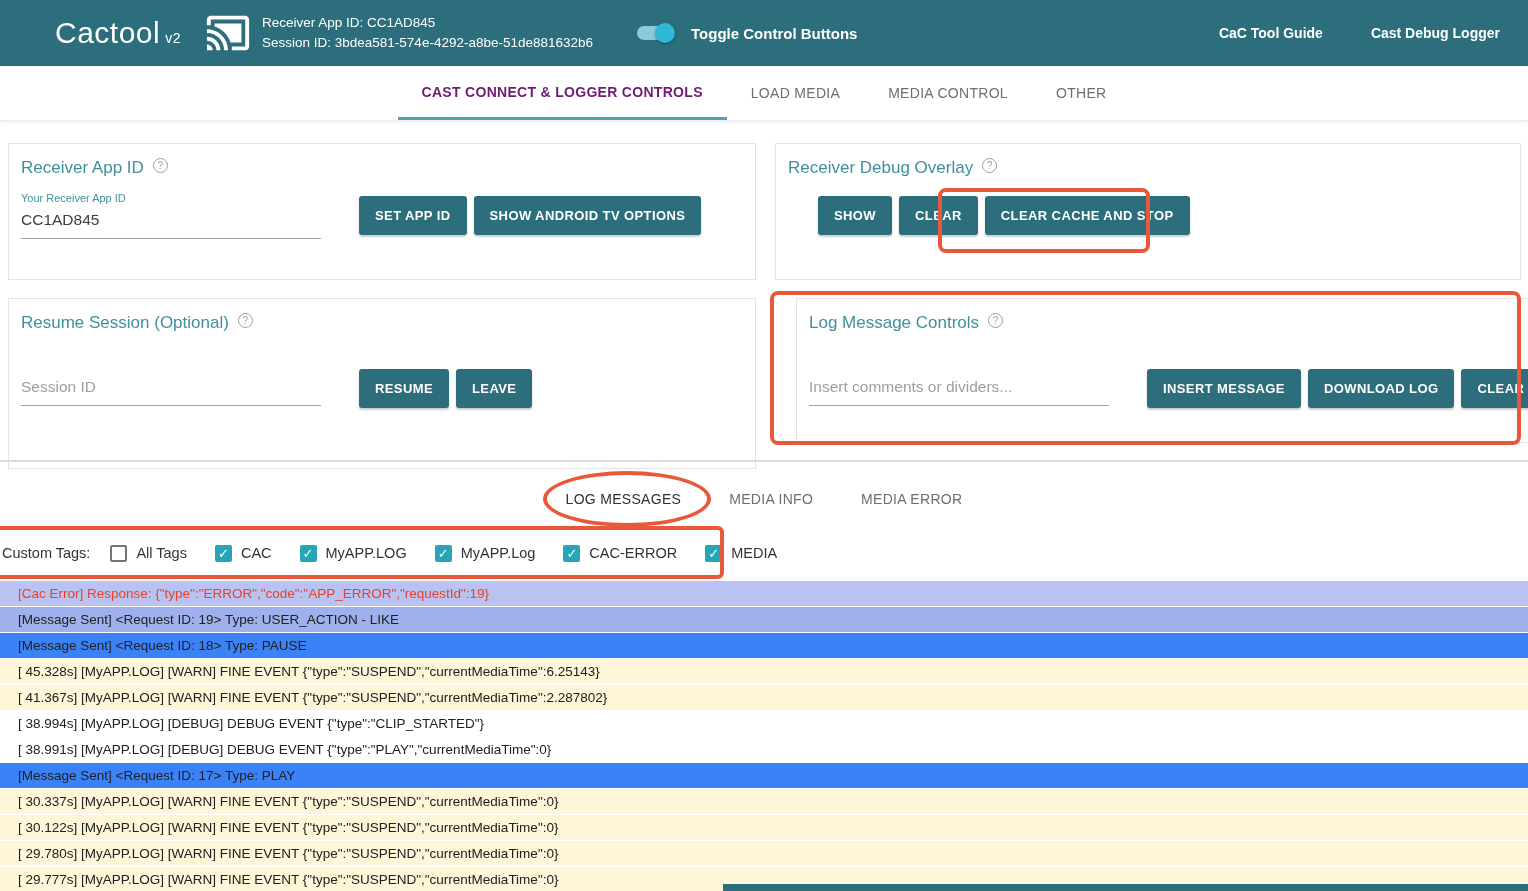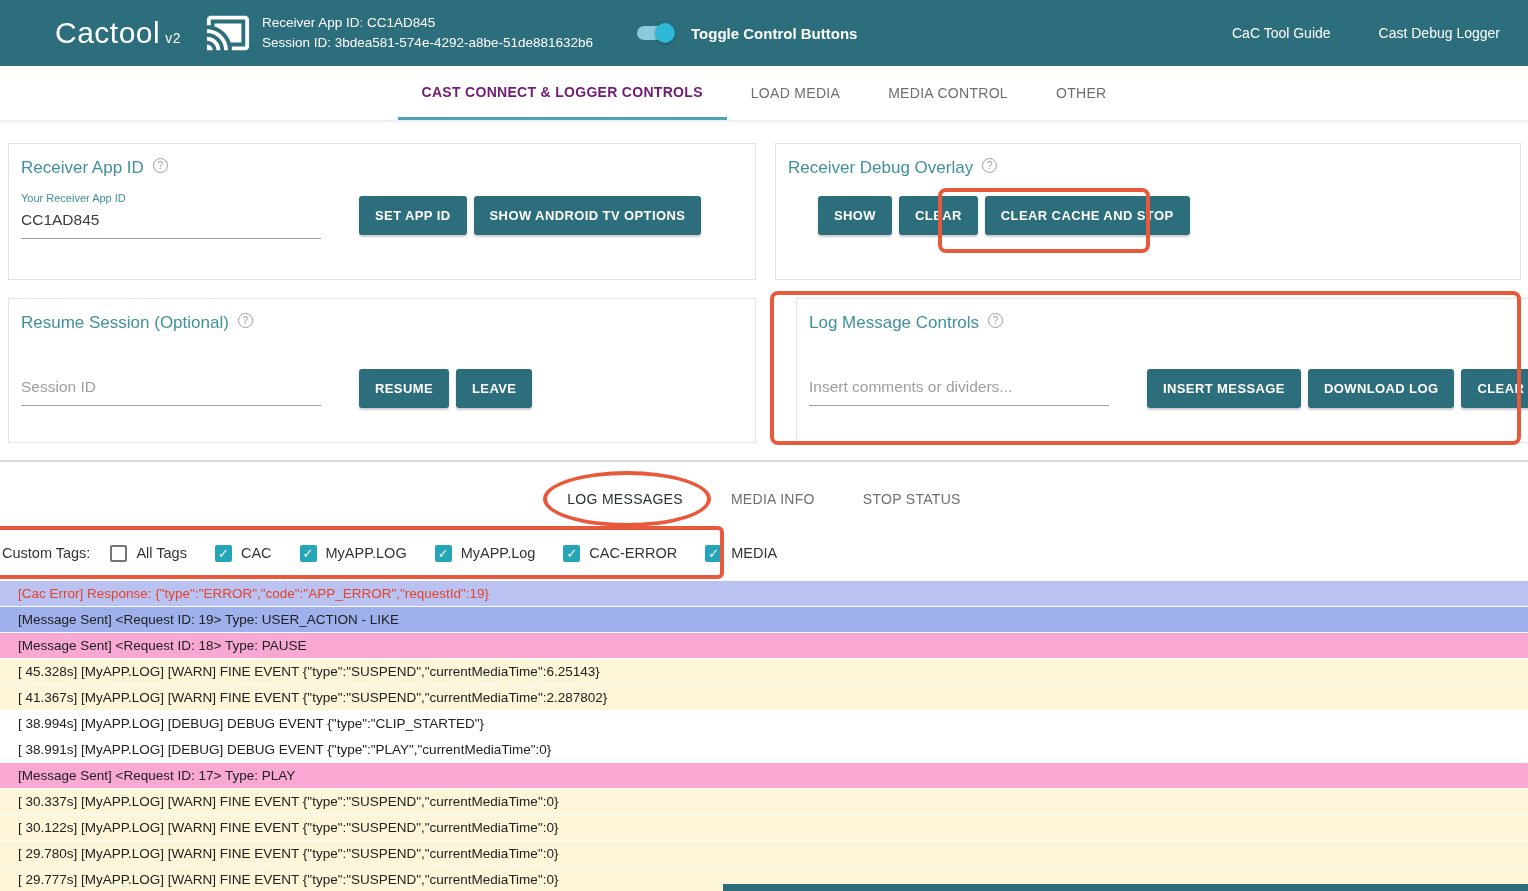--- a/index.html
+++ b/index.html
@@ -12,38 +12,38 @@
   .logo { font-size:30px; margin-left:55px; letter-spacing:.5px; white-space:nowrap; }
   .logo .ver { font-size:14px; margin-left:5px; }
   .cast-icon { margin-left:24px; display:flex; align-items:center; }
   .sess { margin-left:11px; font-size:13.5px; line-height:20px; white-space:nowrap; }
   .switch { margin-left:42px; position:relative; width:40px; height:20px; cursor:pointer; flex:0 0 auto; }
   .switch .track { position:absolute; top:3px; left:2px; width:34px; height:14px; background:#8ccadb; border-radius:7px; }
   .switch .thumb { position:absolute; top:0; right:0; width:20px; height:20px; border-radius:50%;
                    background:#2eb7d6; box-shadow:0 1px 3px rgba(0,0,0,.35); }
   .toggle-label { margin-left:16px; font-weight:bold; font-size:15px; white-space:nowrap; }
   .top-links { margin-left:auto; margin-right:28px; display:flex; gap:48px; font-size:14px; }
-  .top-link { color:#fff; cursor:pointer; white-space:nowrap; }
+  .top-link { color:#fff; cursor:pointer; white-space:nowrap;font-weight:bold; }
 
   
   .main-tabs { position:absolute; top:66px; left:0; width:100%; height:55px; display:flex;
                justify-content:center; background:#fff; border-bottom:1px solid #ececec;
                box-shadow:0 2px 3px rgba(0,0,0,.05); }
   .log-tabs  { position:absolute; top:477px; left:0; width:100%; height:43px; display:flex;
                justify-content:center; background:#fff; }
   .tab { display:flex; align-items:center; padding:0 24px; height:100%; font-size:14px;
          color:#6e6e6e; letter-spacing:.3px; cursor:pointer; white-space:nowrap; }
   .main-tabs .tab.active { color:#701a75; border-bottom:3px solid #4fa3b4; font-weight:bold; }
   .log-tabs  .tab.active { color:#263238; }
 
   
   .card { position:absolute; border:1px solid #e3e3e3; background:#fff; padding:14px 12px; }
   .card-appid   { left:8px;   top:143px; width:748px; height:137px; }
   .card-overlay { left:775px; top:143px; width:746px; height:137px; }
-  .card-resume  { left:8px;   top:298px; width:748px; height:145px; }
+  .card-resume  { left:8px;   top:298px; width:748px; height:171px; }
   .card-logctl  { left:796px; top:298px; width:742px; height:145px; }
   .card-title-row { display:flex; align-items:center; }
   .card-title { color:#41909c; font-size:17px; }
   .help { display:inline-flex; width:15px; height:15px; border:1px solid #9aa0a6; border-radius:50%;
           color:#9aa0a6; font-size:10px; align-items:center; justify-content:center;
           margin-left:9px; margin-top:-6px; cursor:pointer; }
   .card-body { display:flex; align-items:center; margin-top:14px; }
   .card-resume .card-body, .card-logctl .card-body { margin-top:36px; }
   .card-overlay .card-body { margin-top:18px; }
   .field { width:300px; margin-right:8px; flex:0 0 auto; }
@@ -68,21 +68,21 @@
         align-items:center; justify-content:center; background:#fff; font-size:13px;
         color:#fff; line-height:1; flex:0 0 auto; }
   .cb.on { background:#26a5b8; border-color:#26a5b8; }
 
   
   .log-list { position:absolute; top:581px; left:0; width:100%; }
   .log-row { height:26px; line-height:25px; padding-left:18px; font-size:13.5px; color:#212121;
              border-bottom:1px solid #ffffff; white-space:pre; overflow:hidden; }
   .k-error       { background:#b9c2f1; color:#e6422c; }
   .k-sent-action { background:#9eb1ec; }
-  .k-sent        { background:#f9a8d4; }
+  .k-sent        { background:#3b82f6; }
   .k-warn        { background:#fdf6d8; }
   .k-debug       { background:#ffffff; }
 
   .bottom-strip { position:absolute; left:723px; top:884px; width:805px; height:7px; background:#2d6e7d; }
 
   
   .anno { position:absolute; border:4px solid #e8593c; border-radius:8px; pointer-events:none; z-index:10; }
   .anno-ellipse { border-radius:50%; }
   .anno-clear-cache { left:938px; top:188px; width:212px; height:65px; }
   .anno-log-controls { left:770px; top:291px; width:751px; height:154px; }
@@ -191,21 +191,21 @@
           <button class="btn">CLEAR LOG</button>
         </div>
     </div>
   </section>
 
   <div class="divider"></div>
 
   <nav class="log-tabs">
       <div class="tab active">LOG MESSAGES</div>
       <div class="tab">MEDIA INFO</div>
-      <div class="tab">STOP STATUS</div>
+      <div class="tab">MEDIA ERROR</div>
     </nav>
 
   <div class="custom-tags">
     <span class="tags-caption">Custom Tags:</span>
     <div class="tags-list">
         <label class="tag">
           <span class="cb"></span>
           <span class="tag-label">All Tags</span>
         </label>
         <label class="tag">

